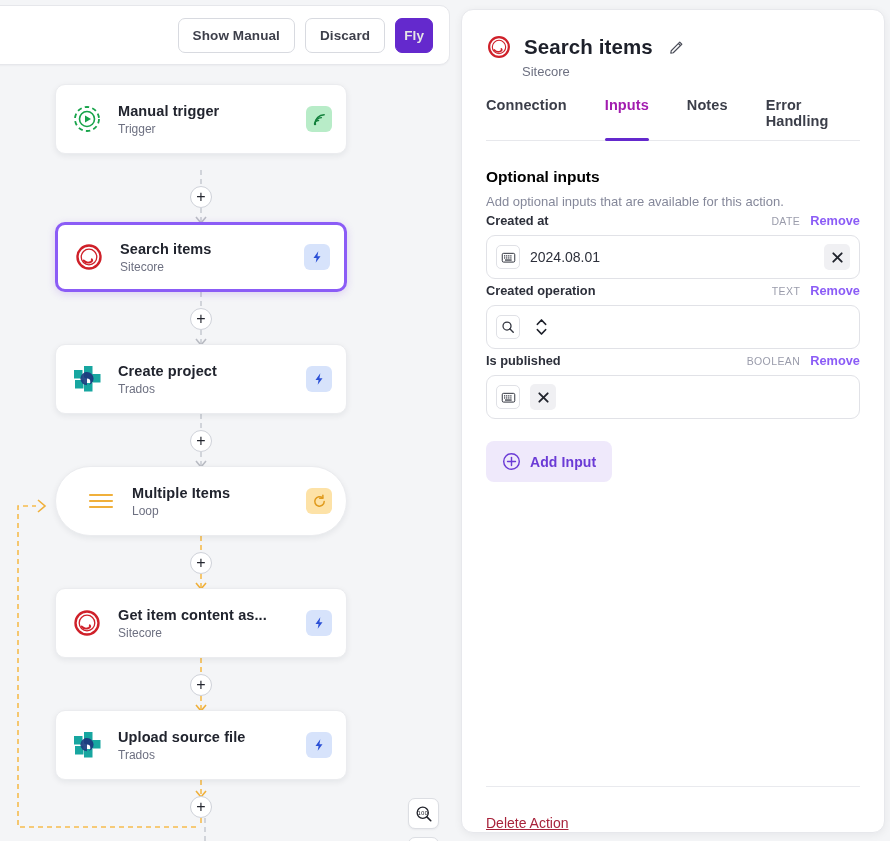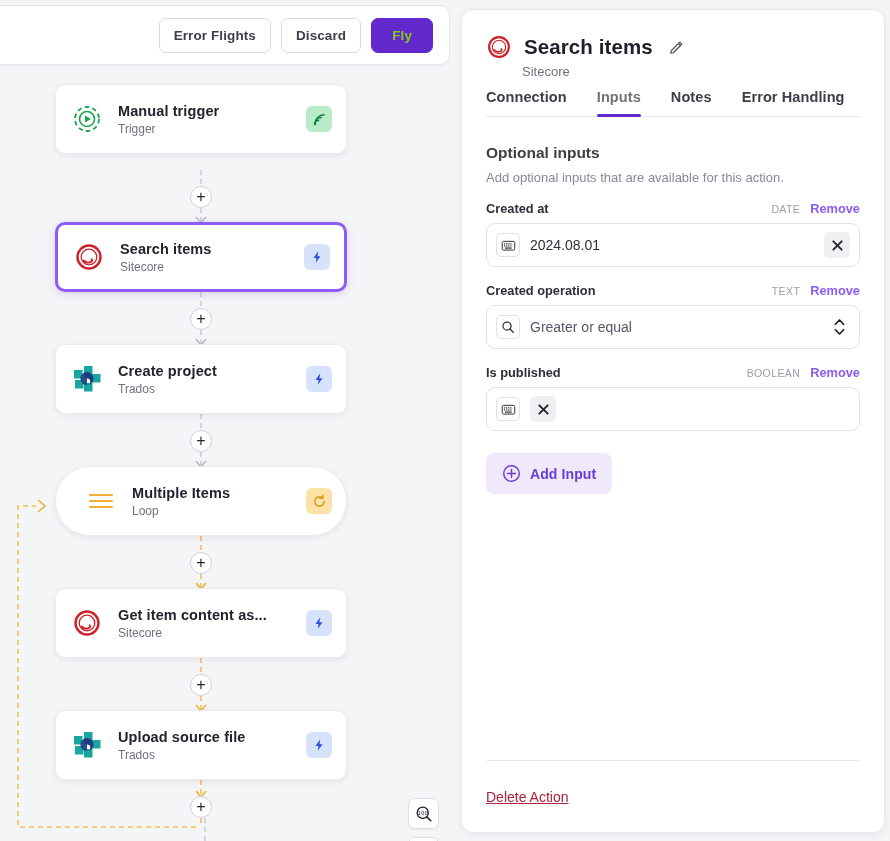--- a/index.html
+++ b/index.html
@@ -33,22 +33,22 @@
     font-size: 13.5px; font-weight: 700;
     color: #3d3f4a;
     background: #fff;
     border: 1px solid #d8dae0;
     border-radius: 7px;
     padding: 9px 14px;
     cursor: pointer;
     letter-spacing: .1px;
   }
   .btn-primary {
-    background: #6429cd; border-color: #6429cd; color: #84cc16;
-    padding: 9px 20px;
+    background: #6429cd; border-color: #6429cd; color: #e5e5e5;
+    padding: 9px 8px;
   }
 
   
   .graph { position: absolute; left: 0; top: 66px; width: 450px; height: 775px; }
 
   svg.edges { position: absolute; left: 0; top: 0; width: 450px; height: 775px; }
 
   .node {
     position: absolute;
     width: 292px; left: 55px;
@@ -107,35 +107,35 @@
     border-radius: 12px;
     box-shadow: 0 2px 8px rgba(16,24,40,.06);
     padding: 24px 24px 0 24px;
     display: flex; flex-direction: column;
   }
   .panel-head { display: flex; align-items: center; gap: 12px; }
   .panel-title { font-size: 20.5px; font-weight: 700; color: #1d202a; letter-spacing: .1px; }
   .edit-ico { width: 24px; height: 24px; display: flex; align-items: center; justify-content: center; cursor: pointer; }
   .panel-sub { font-size: 13px; color: #6d7081; margin: 4px 0 0 36px; }
 
-  .tabs { display: flex; gap: 30px; margin-top: 10px; border-bottom: 1px solid #e7e8ec; }
+  .tabs { display: flex; gap: 38px; margin-top: 18px; border-bottom: 1px solid #e7e8ec; }
   .tab {
     font-size: 14.5px; font-weight: 700; color: #3b3e49;
     padding-bottom: 11px; cursor: pointer; position: relative; letter-spacing: .1px;
   }
-  .tab.active { color: #737373; }
+  .tab.active { color: #a21caf; }
   .tab.active::after {
     content: ""; position: absolute; left: 0; right: 0; bottom: -1px;
     height: 3px; background: #6429cd; border-radius: 2px;
   }
 
-  .sect-title { font-size: 15.5px; font-weight: 700; color: #404040; margin-top: 27px; }
+  .sect-title { font-size: 15.5px; font-weight: 700; color: #000000; margin-top: 27px; }
   .sect-desc { font-size: 13px; color: #85889a; margin-top: 8px; }
 
-  .field { margin-top: 16px; }
+  .field { margin-top: 4px; }
   .field-head { display: flex; align-items: baseline; }
   .field-label { font-size: 12.8px; font-weight: 700; color: #2c2f3a; flex: 1 1 auto; }
   .field-type { font-size: 10.5px; color: #9a9cab; letter-spacing: .4px; margin-right: 10px; }
   .field-remove { font-size: 12.8px; font-weight: 700; color: #8b5cf6; cursor: pointer; }
   .input-box {
     margin-top: 7px; height: 44px;
     border: 1px solid #e1e2e7; border-radius: 9px;
     background: #fff; display: flex; align-items: center;
     padding: 0 9px 0 9px; gap: 10px;
   }
@@ -154,36 +154,36 @@
   .stepper { width: 22px; flex: 0 0 22px; display: flex; align-items: center; justify-content: center; cursor: pointer; }
 
   .add-input {
     margin-top: 22px; align-self: flex-start;
     background: #efe9fb; border: none; border-radius: 8px;
     display: flex; align-items: center; gap: 9px;
     padding: 11px 16px; cursor: pointer; justify-content: center;
   }
   .add-input span { font-size: 14px; font-weight: 700; color: #6b3bd6; letter-spacing: .1px; }
 
-  .panel-foot { margin-top: auto; padding-bottom: 26px; }
+  .panel-foot { margin-top: auto; }
   .foot-sep { border-top: 1px solid #e9eaee; margin-bottom: 27px; }
   .delete-link {
     font-size: 14px; font-weight: 400; color: #a8233b;
     text-decoration: underline; cursor: pointer;
   }
 </style>
 </head>
 <body>
 
 <div class="app">
 
   <div class="canvas-wrap">
 
     <div class="topbar">
-      <button class="btn">Error Flights</button>
+      <button class="btn">Show Manual</button>
       <button class="btn">Discard</button>
       <button class="btn btn-primary">Fly</button>
     </div>
 
     <div class="graph">
 
       <svg class="edges" viewBox="0 0 450 775">
 
         <g stroke="#c9ccd3" stroke-width="1.6" fill="none" stroke-dasharray="5,4">
           <line x1="201" y1="104" x2="201" y2="120"></line>
@@ -449,21 +449,20 @@
         <span class="field-type">TEXT</span>
         <span class="field-remove">Remove</span>
       </div>
       <div class="input-box">
         <span class="in-ico">
           <svg width="14" height="14" viewBox="0 0 16 16">
             <circle cx="6.9" cy="6.9" r="4.6" fill="none" stroke="#31343e" stroke-width="1.4"></circle>
             <line x1="10.3" y1="10.3" x2="14" y2="14" stroke="#31343e" stroke-width="1.6" stroke-linecap="round"></line>
           </svg>
         </span>
-        <span class="in-val placeholder">Greater or equal</span>
         <span class="stepper">
           <svg width="13" height="20" viewBox="0 0 14 22">
             <polyline points="2.5,8 7,3.3 11.5,8" fill="none" stroke="#1d202a" stroke-width="1.9" stroke-linecap="round" stroke-linejoin="round"></polyline>
             <polyline points="2.5,14 7,18.7 11.5,14" fill="none" stroke="#1d202a" stroke-width="1.9" stroke-linecap="round" stroke-linejoin="round"></polyline>
           </svg>
         </span>
       </div>
     </div>
 
     <div class="field">

